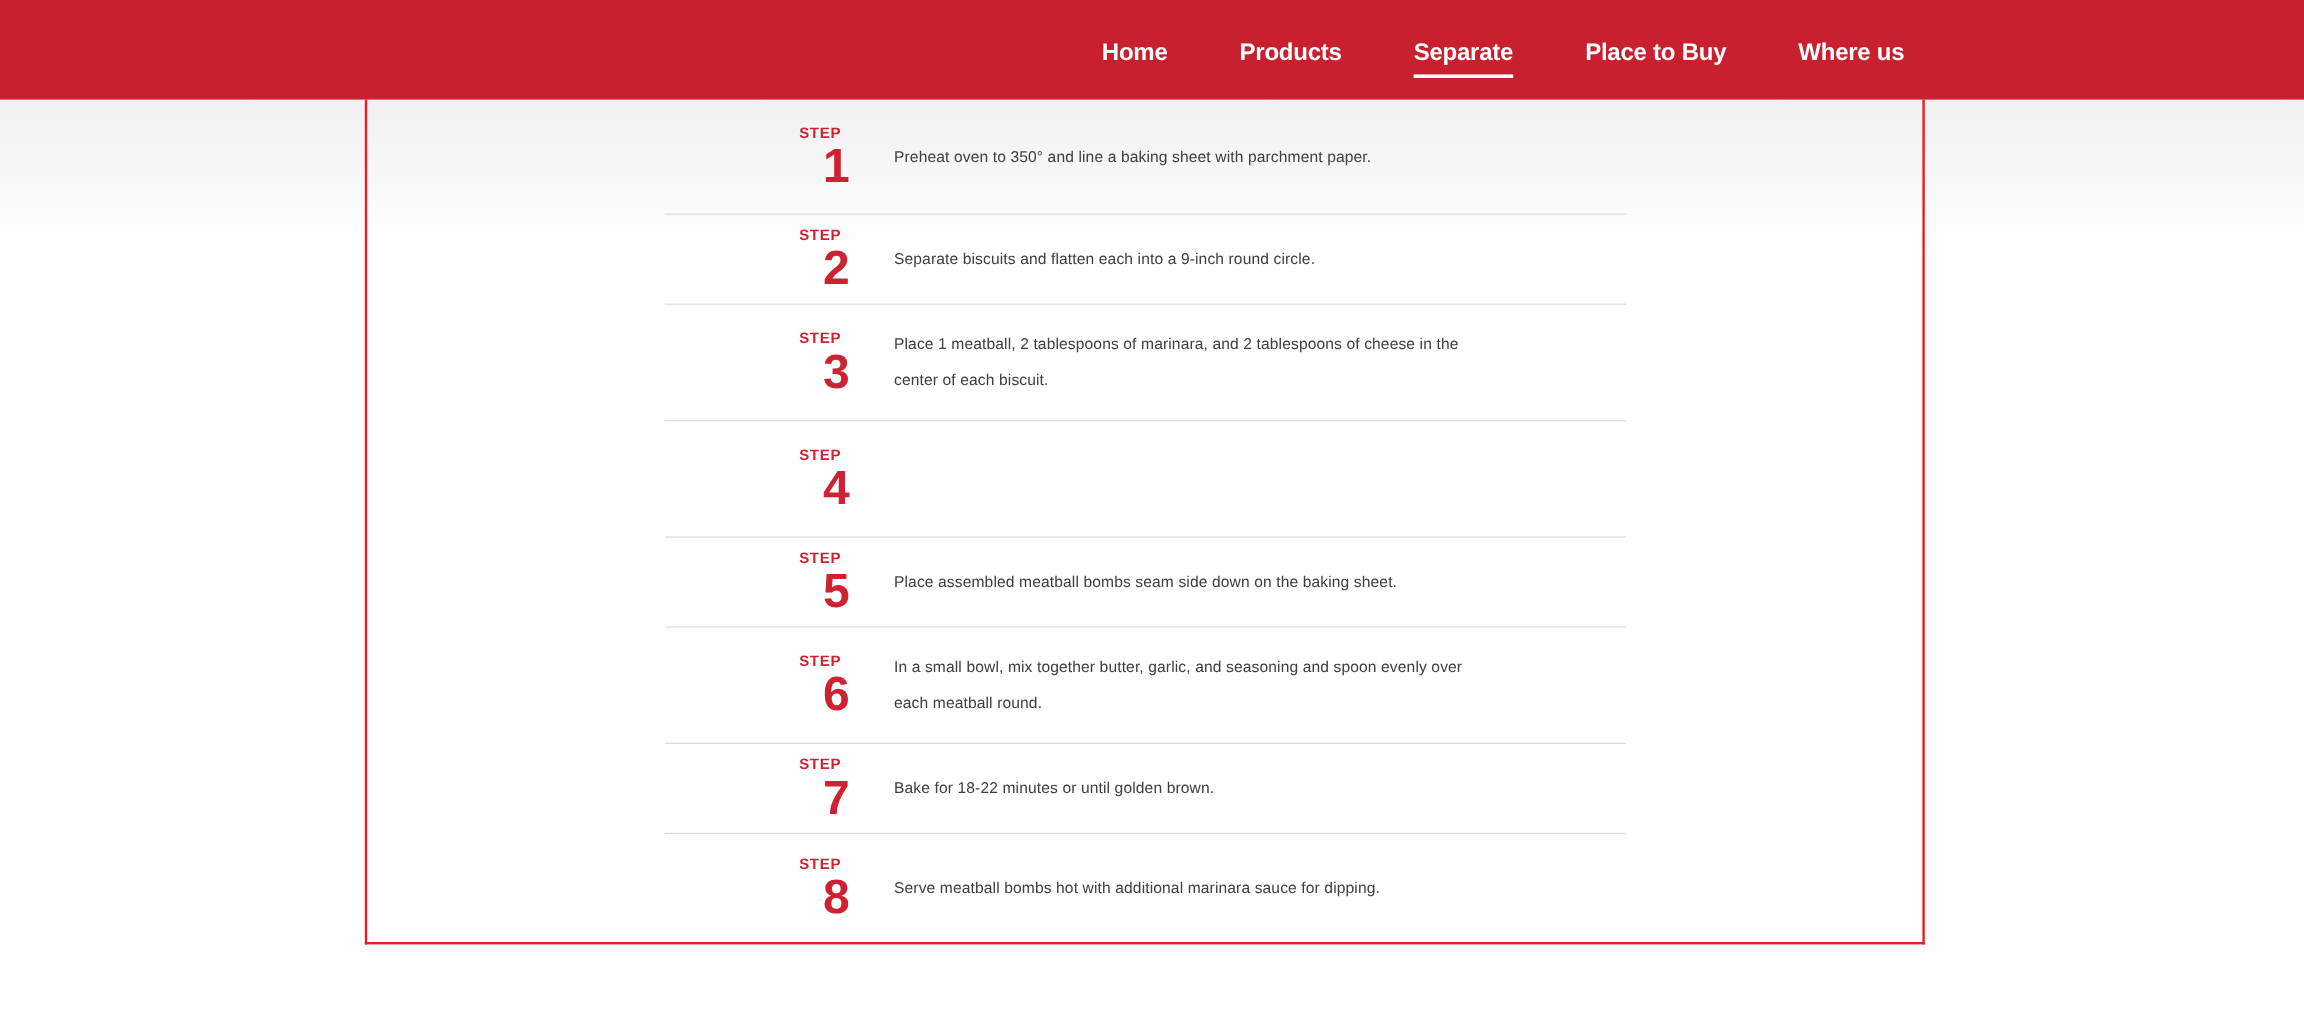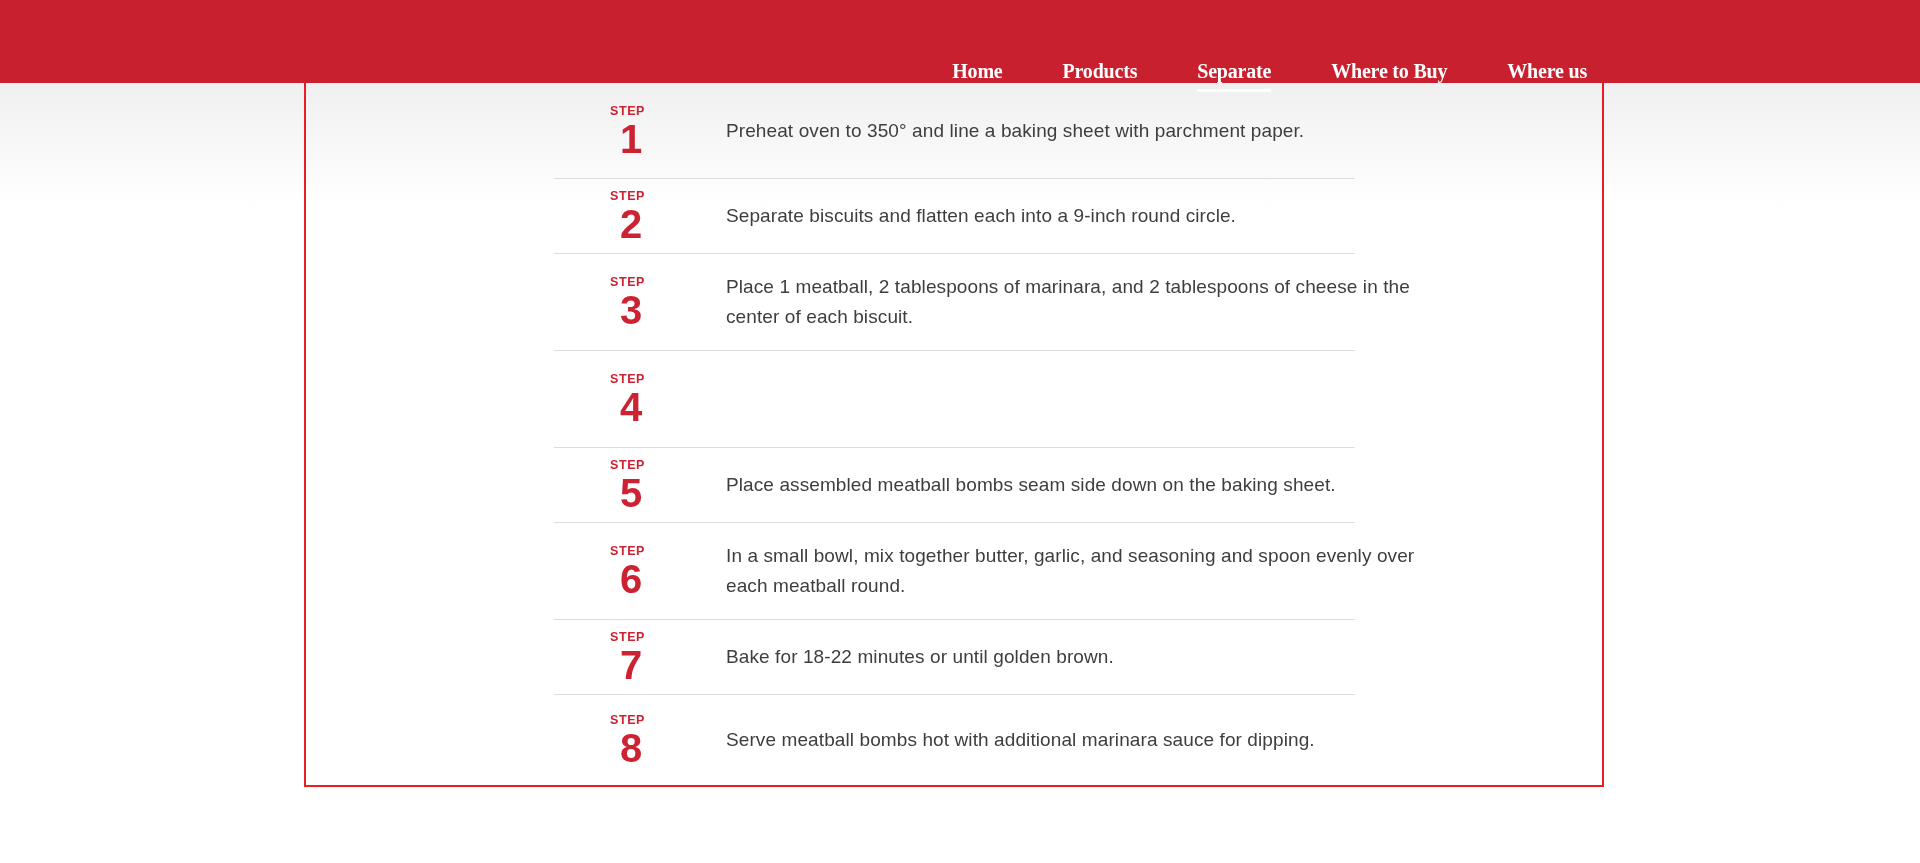--- a/index.html
+++ b/index.html
@@ -13,21 +13,21 @@
   }
   *{margin:0;padding:0;box-sizing:border-box;}
   html,body{width:1920px;height:863px;overflow:hidden;background:#ffffff;
     font-family:"Liberation Sans",sans-serif;}
   .page{position:relative;width:1920px;height:863px;}
 
   
   .site-header{position:absolute;left:0;top:0;width:100%;height:83px;
     background:var(--header-red,#c8202e);z-index:2;}
   .main-nav{position:absolute;top:0;right:333px;height:83px;display:flex;
-    align-items:flex-end;gap:60px;padding-top:5px;z-index:3;font-family:Liberation Serif, serif;}
+    align-items:center;gap:60px;padding-top:5px;z-index:3;}
   .nav-item{position:relative;color:#ffffff;font-size:20px;font-weight:bold;
     letter-spacing:-0.2px;text-decoration:none;cursor:pointer;white-space:nowrap;}
   .nav-item.active::after{content:"";position:absolute;left:0;right:0;bottom:-9px;
     height:3px;background:#ffffff;}
 
   
   .top-fade{position:absolute;left:0;top:83px;width:100%;height:125px;
     background:linear-gradient(to bottom,#f0f0f0,#ffffff);z-index:0;}
 
   
@@ -40,42 +40,42 @@
 
   
   .content-box{position:absolute;left:304px;top:83px;width:1300px;height:704px;
     border:2px solid var(--accent-red,#ec1c24);border-top:none;z-index:1;
     display:flex;flex-direction:column;background:transparent;}
   .step-row{display:flex;align-items:center;padding-left:248px;flex:none;}
   .step-row.h1{height:95px;}
   .step-row.h2{height:74px;}
   .step-row.h3{height:96px;}
   .step-row.last{flex:1;}
-  .step-col{width:154px;flex:none;text-align:center;color:var(--step-red,#cd2232);}
+  .step-col{width:154px;flex:none;text-align:right;color:var(--step-red,#cd2232);}
   .step-word{display:block;font-size:12.5px;font-weight:bold;letter-spacing:.6px;
     padding-right:7px;margin-bottom:2px;}
   .step-num{display:block;font-size:40px;font-weight:bold;line-height:.95;}
-  .step-text{margin-left:18px;font-size:19px;line-height:30px;
+  .step-text{margin-left:37px;font-size:13px;line-height:30px;
     color:var(--text-gray,#3e3e3e);white-space:pre-line;letter-spacing:.1px;}
   .divider{flex:none;height:1px;background:var(--divider,#dcdcdc);
     margin:0 247px 0 248px;}
 </style>
 </head>
 <body>
 
 <div class="page">
 
   <div class="top-fade"></div>
 
   <header class="site-header">
     <nav class="main-nav">
       <a class="nav-item">Home</a>
       <a class="nav-item">Products</a>
       <a class="nav-item active">Separate</a>
-      <a class="nav-item">Where to Buy</a>
+      <a class="nav-item">Place to Buy</a>
       <a class="nav-item">Where us</a>
     </nav>
   </header>
 
 
   <main class="content-box">
 
     <div class="step-row h1">
       <div class="step-col">
         <span class="step-word">STEP</span>

